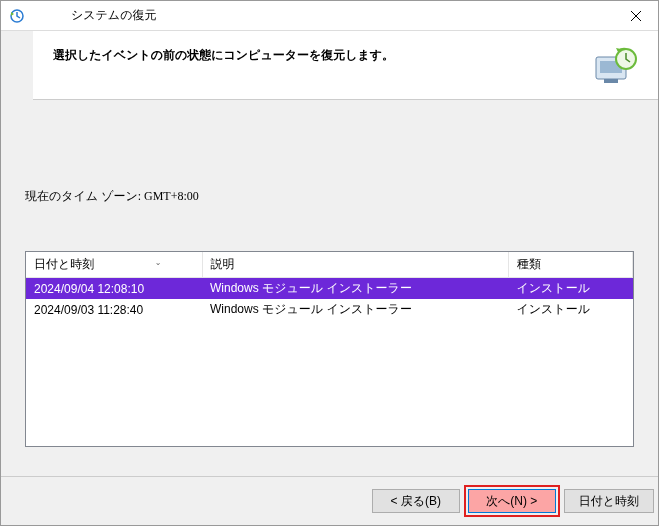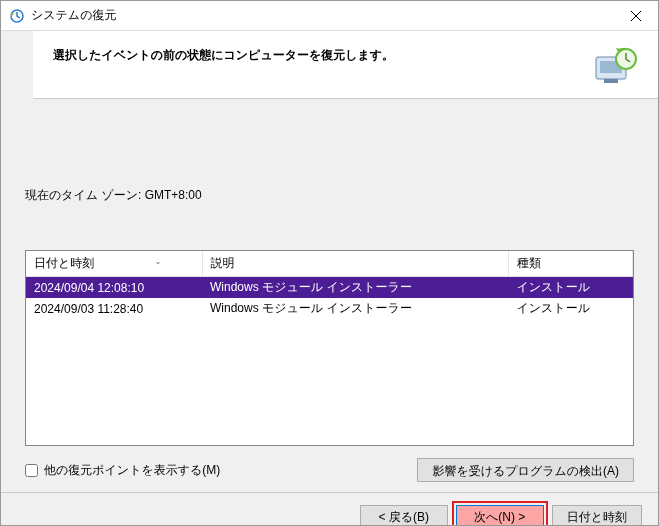--- a/index.html
+++ b/index.html
@@ -1,39 +1,39 @@
 <!DOCTYPE html>
 <html><head>
 <meta charset="utf-8">
 <style>
 * { box-sizing: border-box; margin: 0; padding: 0; font-family: "Yu Gothic UI", "Meiryo", sans-serif; font-size: 12px; }
 body { background: #f0f0f0; width: 659px; height: 526px; border: 1px solid #999; display: flex; flex-direction: column; }
-.titlebar { height: 30px; background: #fff; display: flex; align-items: center; padding: 0 0 0 8px; border-bottom: 1px solid #ddd; }
+.titlebar { height: 30px; background: #fff; display: flex; align-items: center; padding: 0 0 0 8px; border-bottom: 1px solid #ddd; gap: 40px; }
 .titlebar .icon { width: 16px; height: 16px; margin-right: 6px; }
 .titlebar .title { flex: 1; font-size: 12px; }
 .titlebar .close { width: 45px; height: 30px; display: flex; align-items: center; justify-content: center; cursor: pointer; }
 .header { background: #fff; padding: 14px 20px 14px 20px; display: flex; align-items: flex-start; border-bottom: 1px solid #ccc; min-height: 68px; margin-left: 32px; }
 .header .headline { flex: 1; font-size: 12px; font-weight: bold; padding-top: 2px; }
 .header .hero-icon { width: 48px; height: 40px; margin-left: 12px; }
 .content { flex: 1; padding: 88px 24px 10px 24px; display: flex; flex-direction: column; }
-.tz-label { margin-bottom: 6px; font-size: 12px; }
+.tz-label { margin-bottom: 6px; font-size: 12px; font-family: Liberation Serif, serif; }
 .table-wrap { border: 1px solid #828790; background: #fff; height: 196px; overflow: hidden; margin-top: 40px; }
 table { width: 100%; border-collapse: collapse; table-layout: fixed; }
 thead th { text-align: left; font-weight: normal; padding: 4px 8px; background: #fff; border-right: 1px solid #e5e5e5; border-bottom: 1px solid #e5e5e5; position: relative; font-size: 12px; height: 22px; }
 thead th .sort { position: absolute; right: 40px; top: 6px; font-size: 8px; color: #666; }
 tbody td { padding: 2px 8px; font-size: 12px; height: 18px; white-space: nowrap; overflow: hidden; }
-tbody tr.selected td { background: #4c1d95; color: #fff; }
+tbody tr.selected td { background: #6d28d9; color: #fff; }
 .col-date { width: 176px; }
 .col-desc { width: auto; }
 .col-type { width: 124px; }
 .bottom-controls { display: flex; align-items: center; margin-top: 12px; gap: 8px; }
 .checkbox-wrap { display: flex; align-items: center; gap: 6px; font-size: 12px; flex: 1; }
 .checkbox-wrap input { width: 13px; height: 13px; }
 .scan-btn { padding: 4px 14px; height: 24px; font-size: 12px; background: #e1e1e1; border: 1px solid #adadad; cursor: pointer; min-width: 200px; }
-.footer { border-top: 1px solid #ccc; padding: 12px 16px; display: flex; justify-content: flex-end; gap: 8px; background: #f0f0f0; }
+.footer { border-top: 1px solid #ccc; padding: 12px 4px; display: flex; justify-content: flex-end; gap: 8px; background: #f0f0f0; }
 .footer button { height: 24px; padding: 0 14px; min-width: 88px; font-size: 12px; background: #e1e1e1; border: 1px solid #adadad; cursor: pointer; }
 .footer button.primary-highlight { outline: 2px solid #e02020; outline-offset: 2px; border: 1px solid #0078d7; background: #fca5a5; }
 </style>
 </head>
 <body>
 
 <div class="titlebar">
   <span class="icon">
     <svg viewBox="0 0 16 16" width="16" height="16">
       <circle cx="8" cy="8" r="6" fill="none" stroke="#2b7cd3" stroke-width="1.5"></circle>
@@ -92,26 +92,19 @@
           </tr>
           <tr>
             <td>2024/09/03 11:28:40</td>
             <td>Windows モジュール インストーラー</td>
             <td>インストール</td>
           </tr>
         </tbody>
     </table>
   </div>
 
-  <div class="bottom-controls">
-    <label class="checkbox-wrap">
-      <input type="checkbox" style="">
-      <span>他の復元ポイントを表示する(M)</span>
-    </label>
-    <button class="scan-btn">影響を受けるプログラムの検出(A)</button>
-  </div>
 </div>
 
 <div class="footer">
   <button>&lt; 戻る(B)</button>
   <button class="primary-highlight">次へ(N) &gt;</button>
   <button>日付と時刻</button>
 </div>
 
 </body></html>

